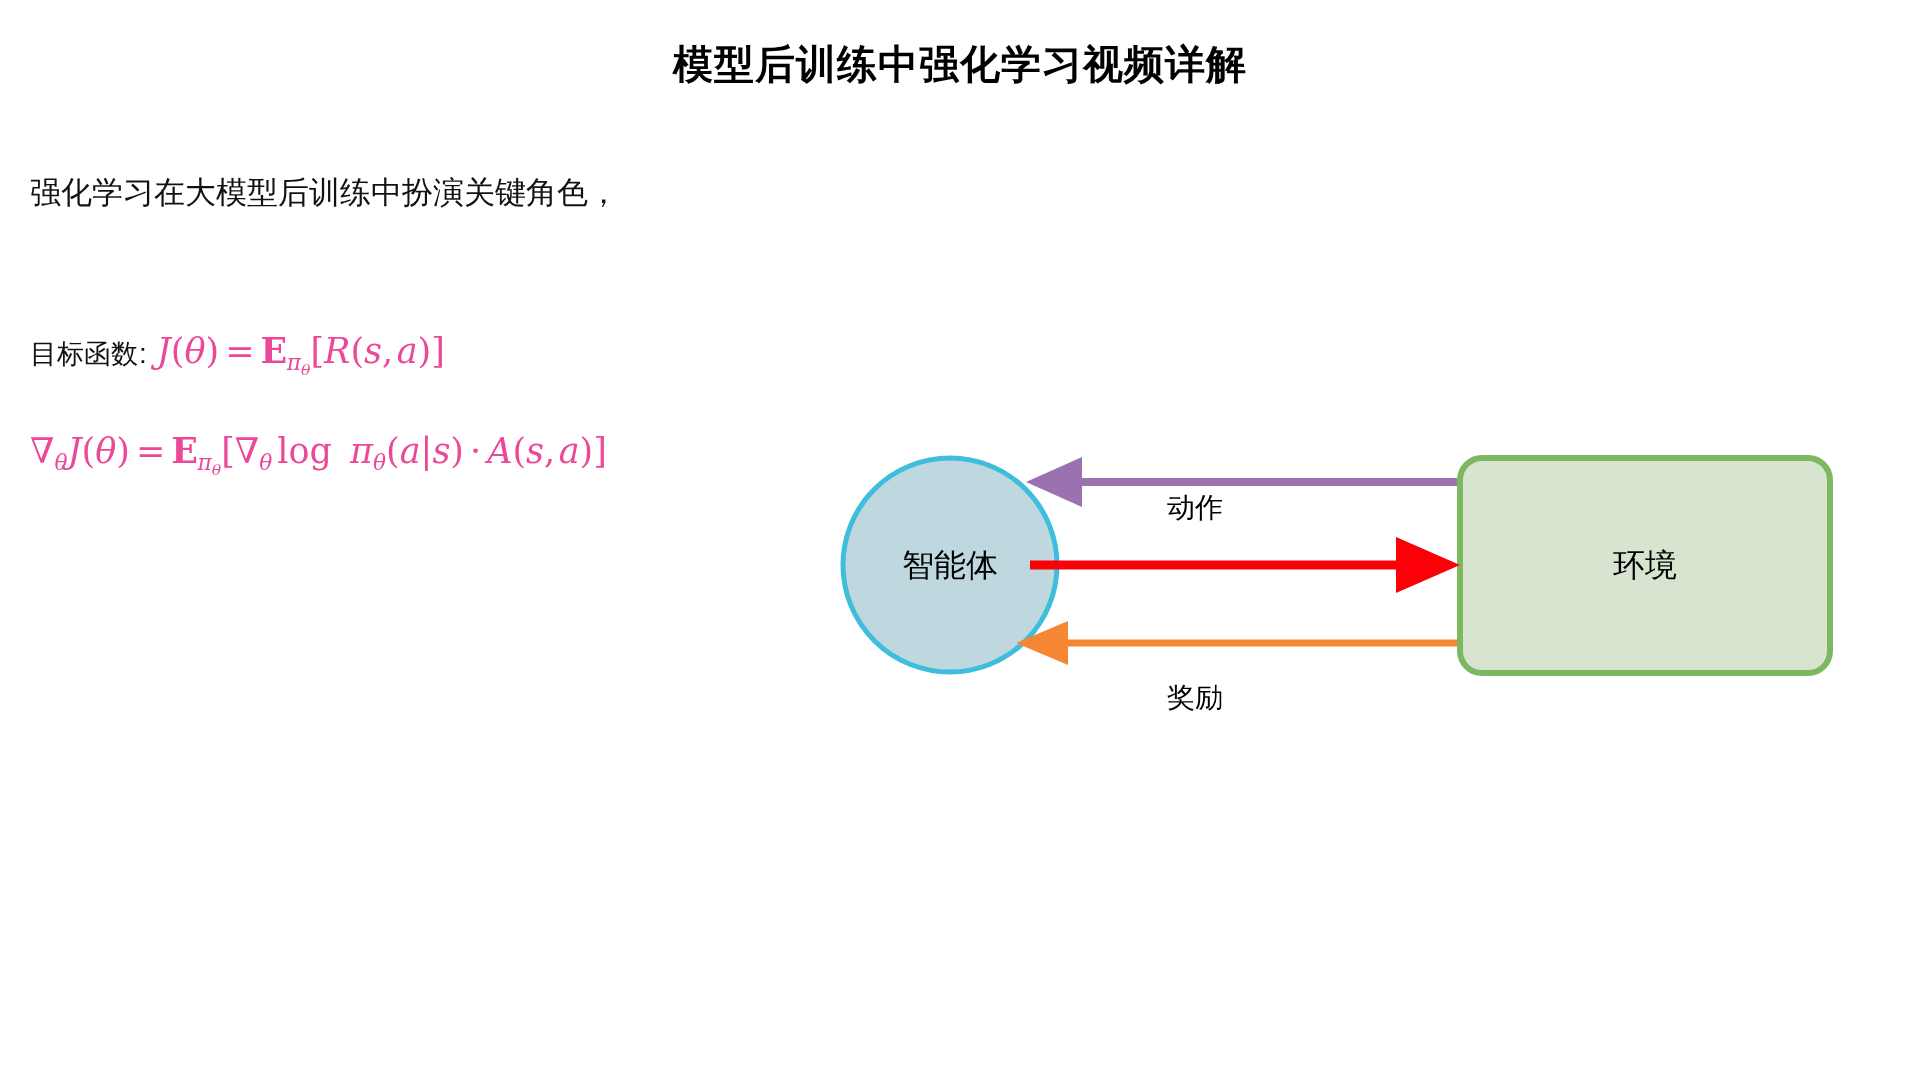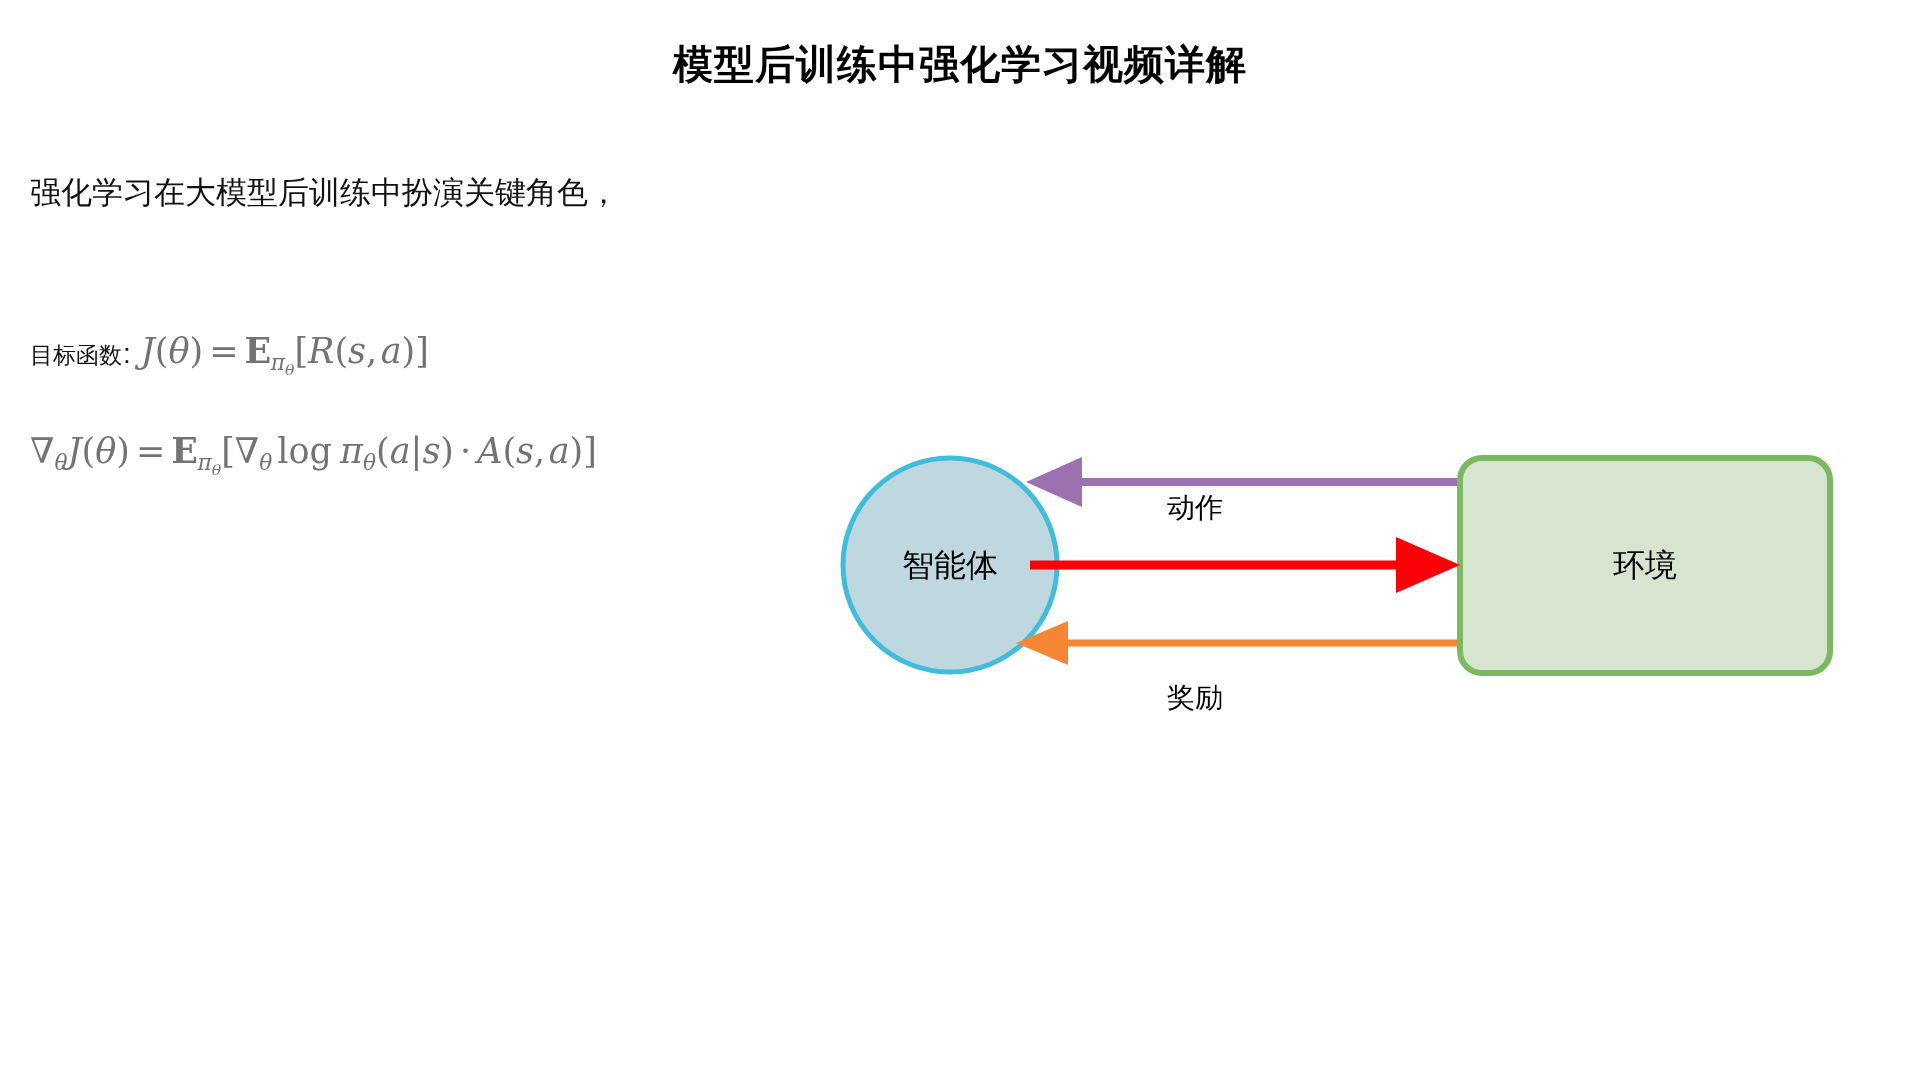--- a/index.html
+++ b/index.html
@@ -45,50 +45,50 @@
   
   .objective-row {
     position: absolute;
     left: 30px;
     top: 330px;
     display: flex;
     align-items: baseline;
     white-space: nowrap;
   }
   .objective-label {
-    font-size: 23px;
+    font-size: 27px;
     color: #111111;
   }
   .objective-colon {
     font-size: 28px;
     color: #111111;
     margin-left: 1px;
     margin-right: 10px;
   }
 
   
   .math {
     font-family: "DejaVu Serif", "Liberation Serif", serif;
-    color: #737373;
+    color: #ec4899;
     white-space: nowrap;
   }
   .math .it { font-style: italic; }
   .math .bb {
     font-style: normal;
     font-weight: 600;
     letter-spacing: -0.5px;
   }
   .math .op {
     font-style: normal;
     margin: 0 6px;
   }
   .math .opn {
     font-style: normal;
     margin-left: 5px;
-    margin-right: 8px;
+    margin-right: 18px;
   }
   .math sub, .math .sub {
     font-size: 0.62em;
     vertical-align: -0.32em;
     font-style: italic;
   }
   .math .sub .sub2 {
     font-size: 0.72em;
     vertical-align: -0.3em;
     font-style: italic;

